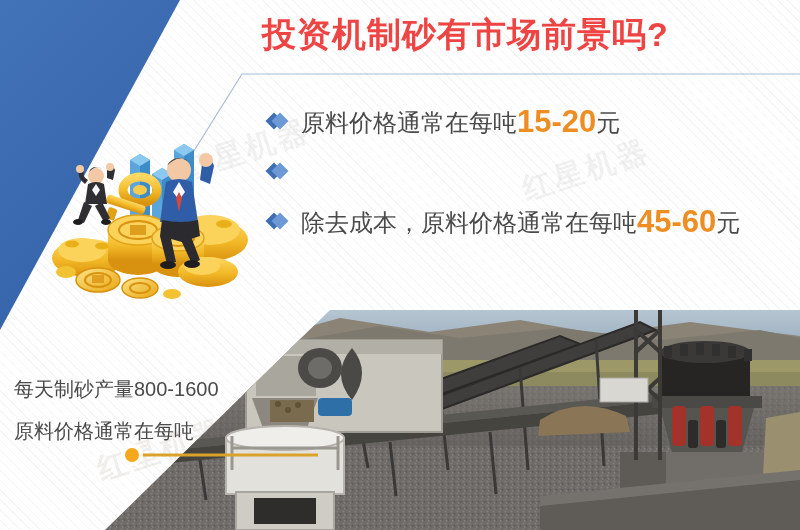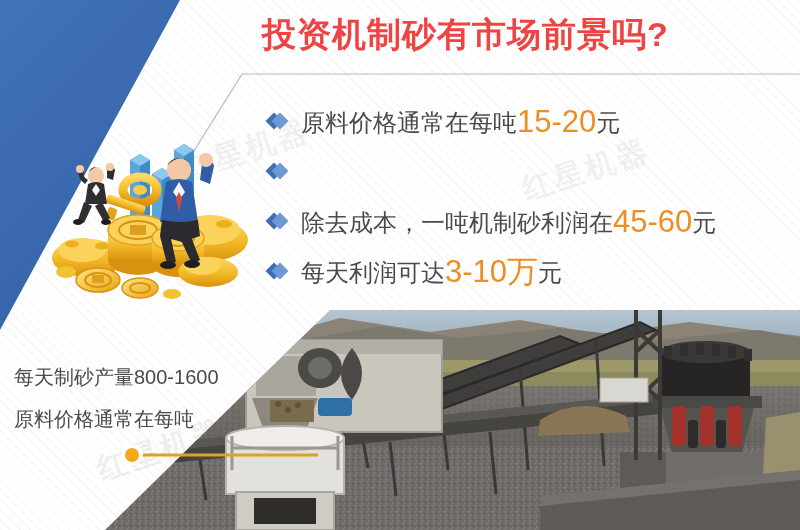--- a/index.html
+++ b/index.html
@@ -92,21 +92,21 @@
   }
   .bullet-text {
     font-size: 24px;
     color: #4A4A4A;
     letter-spacing: 0px;
     line-height: 1;
   }
   .bullet-text .hl {
     color: #EE8E22;
     font-size: 31px;
-    font-weight: normal;
+    font-weight: bold;
     vertical-align: -1px;
     letter-spacing: 0px;
   }
 
   
   .illustration {
     position: absolute;
     left: 52px; top: 122px;
     width: 200px; height: 180px;
     z-index: 6;
@@ -117,21 +117,21 @@
     position: absolute;
     left: 0; top: 0; width: 800px; height: 530px;
     clip-path: polygon(330px 310px, 800px 310px, 800px 530px, 105px 530px);
     z-index: 5;
     overflow: hidden;
   }
 
   
   .caption {
     position: absolute;
-    left: 14px; top: 356px;
+    left: 14px; top: 368px;
     width: 260px;
     z-index: 7;
     font-size: 20px;
     color: #4A4A4A;
     line-height: 42px;
     white-space: nowrap;
   }
   .connector {
     position: absolute;
     left: 118px; top: 444px;
@@ -322,33 +322,24 @@
           <span class="d2"></span>
       </span>
     </div>
 
     <div class="bullet-row">
       <span class="bullet-marker">
         <span class="d1"></span>
           <span class="d2"></span>
       </span>
       <span class="bullet-text">
-        <span>除去成本，一吨机制砂利润在</span><span class="hl">45-60</span><span>元</span>
+        <span>除去成本，原料价格通常在每吨</span><span class="hl">45-60</span><span>元</span>
       </span>
     </div>
 
-    <div class="bullet-row">
-      <span class="bullet-marker">
-        <span class="d1"></span>
-          <span class="d2"></span>
-      </span>
-      <span class="bullet-text">
-        <span>每天利润可达</span><span class="hl">3-10万</span><span>元</span>
-      </span>
-    </div>
 
   </div>
 
   <div class="illustration">
     <svg width="200" height="180" viewBox="0 0 200 180">
       <defs>
         <linearGradient id="goldG" x1="0" y1="0" x2="0" y2="1">
           <stop offset="0%" stop-color="#FDD863"></stop>
           <stop offset="55%" stop-color="#F2B827"></stop>
           <stop offset="100%" stop-color="#D8920F"></stop>

